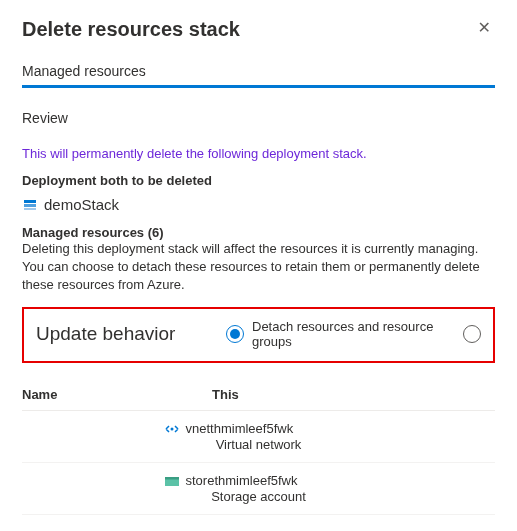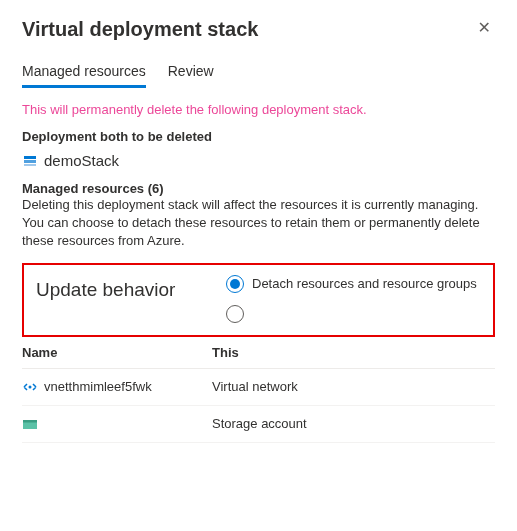--- a/index.html
+++ b/index.html
@@ -8,49 +8,49 @@
     font-size: 13px;
     color: #323130;
     background: #fff;
     width: 517px;
     height: 531px;
     padding: 18px 22px;
   }
   .header { display: flex; justify-content: space-between; align-items: flex-start; }
   .title { font-size: 20px; font-weight: 600; color: #323130; }
   .close { font-size: 16px; color: #605e5c; cursor: pointer; line-height: 1; padding: 2px 4px; font-weight: 300; }
-  .tabs { display: flex; gap: 22px; margin-top: 22px; border-bottom: none; }
+  .tabs { display: flex; gap: 22px; margin-top: 22px; border-bottom: none; flex-direction: column; }
   .tab { font-size: 14px; padding-bottom: 6px; cursor: pointer; color: #323130; }
   .tab.active { border-bottom: 3px solid #0078d4; font-weight: 400; }
-  .desc { margin-top: 14px; font-size: 13px; color: #ec4899; }
+  .desc { margin-top: 14px; font-size: 13px; color: #6d28d9; }
   .section-h { font-weight: 600; font-size: 13px; margin-top: 12px; }
   .stack-row { display: flex; align-items: center; gap: 6px; margin-top: 8px; }
   .stack-icon { width: 16px; height: 16px; display: inline-block; }
   .stack-name { font-size: 15px; }
   .warn { font-size: 13px; color: #323130; line-height: 1.4; }
   .behavior-box { border: 2px solid #e60000; margin-top: 12px; padding: 10px 12px 12px 12px; display: flex; }
   .behavior-label { width: 190px; font-size: 19px; padding-top: 4px; }
-  .behavior-opts { flex: 1; display: flex; flex-direction: column; gap: 12px; }
+  .behavior-opts { flex: 1; display: flex; flex-direction: row; gap: 12px; }
   .radio-row { display: flex; align-items: center; gap: 8px; font-size: 13px; cursor: pointer; }
   .radio-outer { width: 18px; height: 18px; border-radius: 50%; border: 1px solid #605e5c; display:flex; align-items:center; justify-content:center; flex-shrink:0; }
   .radio-outer.sel { border: 1px solid #0078d4; }
   .radio-inner { width: 10px; height: 10px; border-radius: 50%; background: #0078d4; }
-  .tbl { }
+  .tbl { margin-top: 16px; }
   .tbl-head { display:flex; border-bottom: 1px solid #edebe9; padding: 8px 0; font-weight: 600; font-size: 13px; }
   .col-name { width: 190px; }
   .col-type { flex: 1; }
-  .tbl-row { display:flex; padding: 10px 0; font-size: 13px; align-items:center; border-bottom: 1px solid #f3f2f1; }
+  .tbl-row { display:flex; padding: 10px 0; font-size: 13px; align-items:center; border-bottom: 1px solid #f3f2f1; flex-direction: column; }
   .res-icon { width: 16px; height: 16px; margin-right: 6px; display:inline-block; flex-shrink:0; }
   .res-name { color: #323130; display:flex; align-items:center; width:190px; }
 </style>
 </head>
 <body>
 
 <div class="header">
-  <div class="title">Virtual deployment stack</div>
+  <div class="title">Delete resources stack</div>
   <div class="close">✕</div>
 </div>
 
 <div class="tabs">
   <div class="tab active">Managed resources</div>
   <div class="tab">Review</div>
 </div>
 
 <div class="desc">This will permanently delete the following deployment stack.</div>
 
@@ -102,16 +102,17 @@
     <div class="col-type">Virtual network</div>
   </div>
   <div class="tbl-row">
     <div class="res-name">
       <span class="res-icon">
         <svg viewBox="0 0 16 16">
             <rect x="1" y="4" width="14" height="9" fill="#5bc2a7"></rect>
             <rect x="1" y="4" width="14" height="2.5" fill="#3a9e83"></rect>
           </svg>
       </span>
+      <span>storethmimleef5fwk</span>
     </div>
     <div class="col-type">Storage account</div>
   </div>
 </div>
 
 </body></html>

